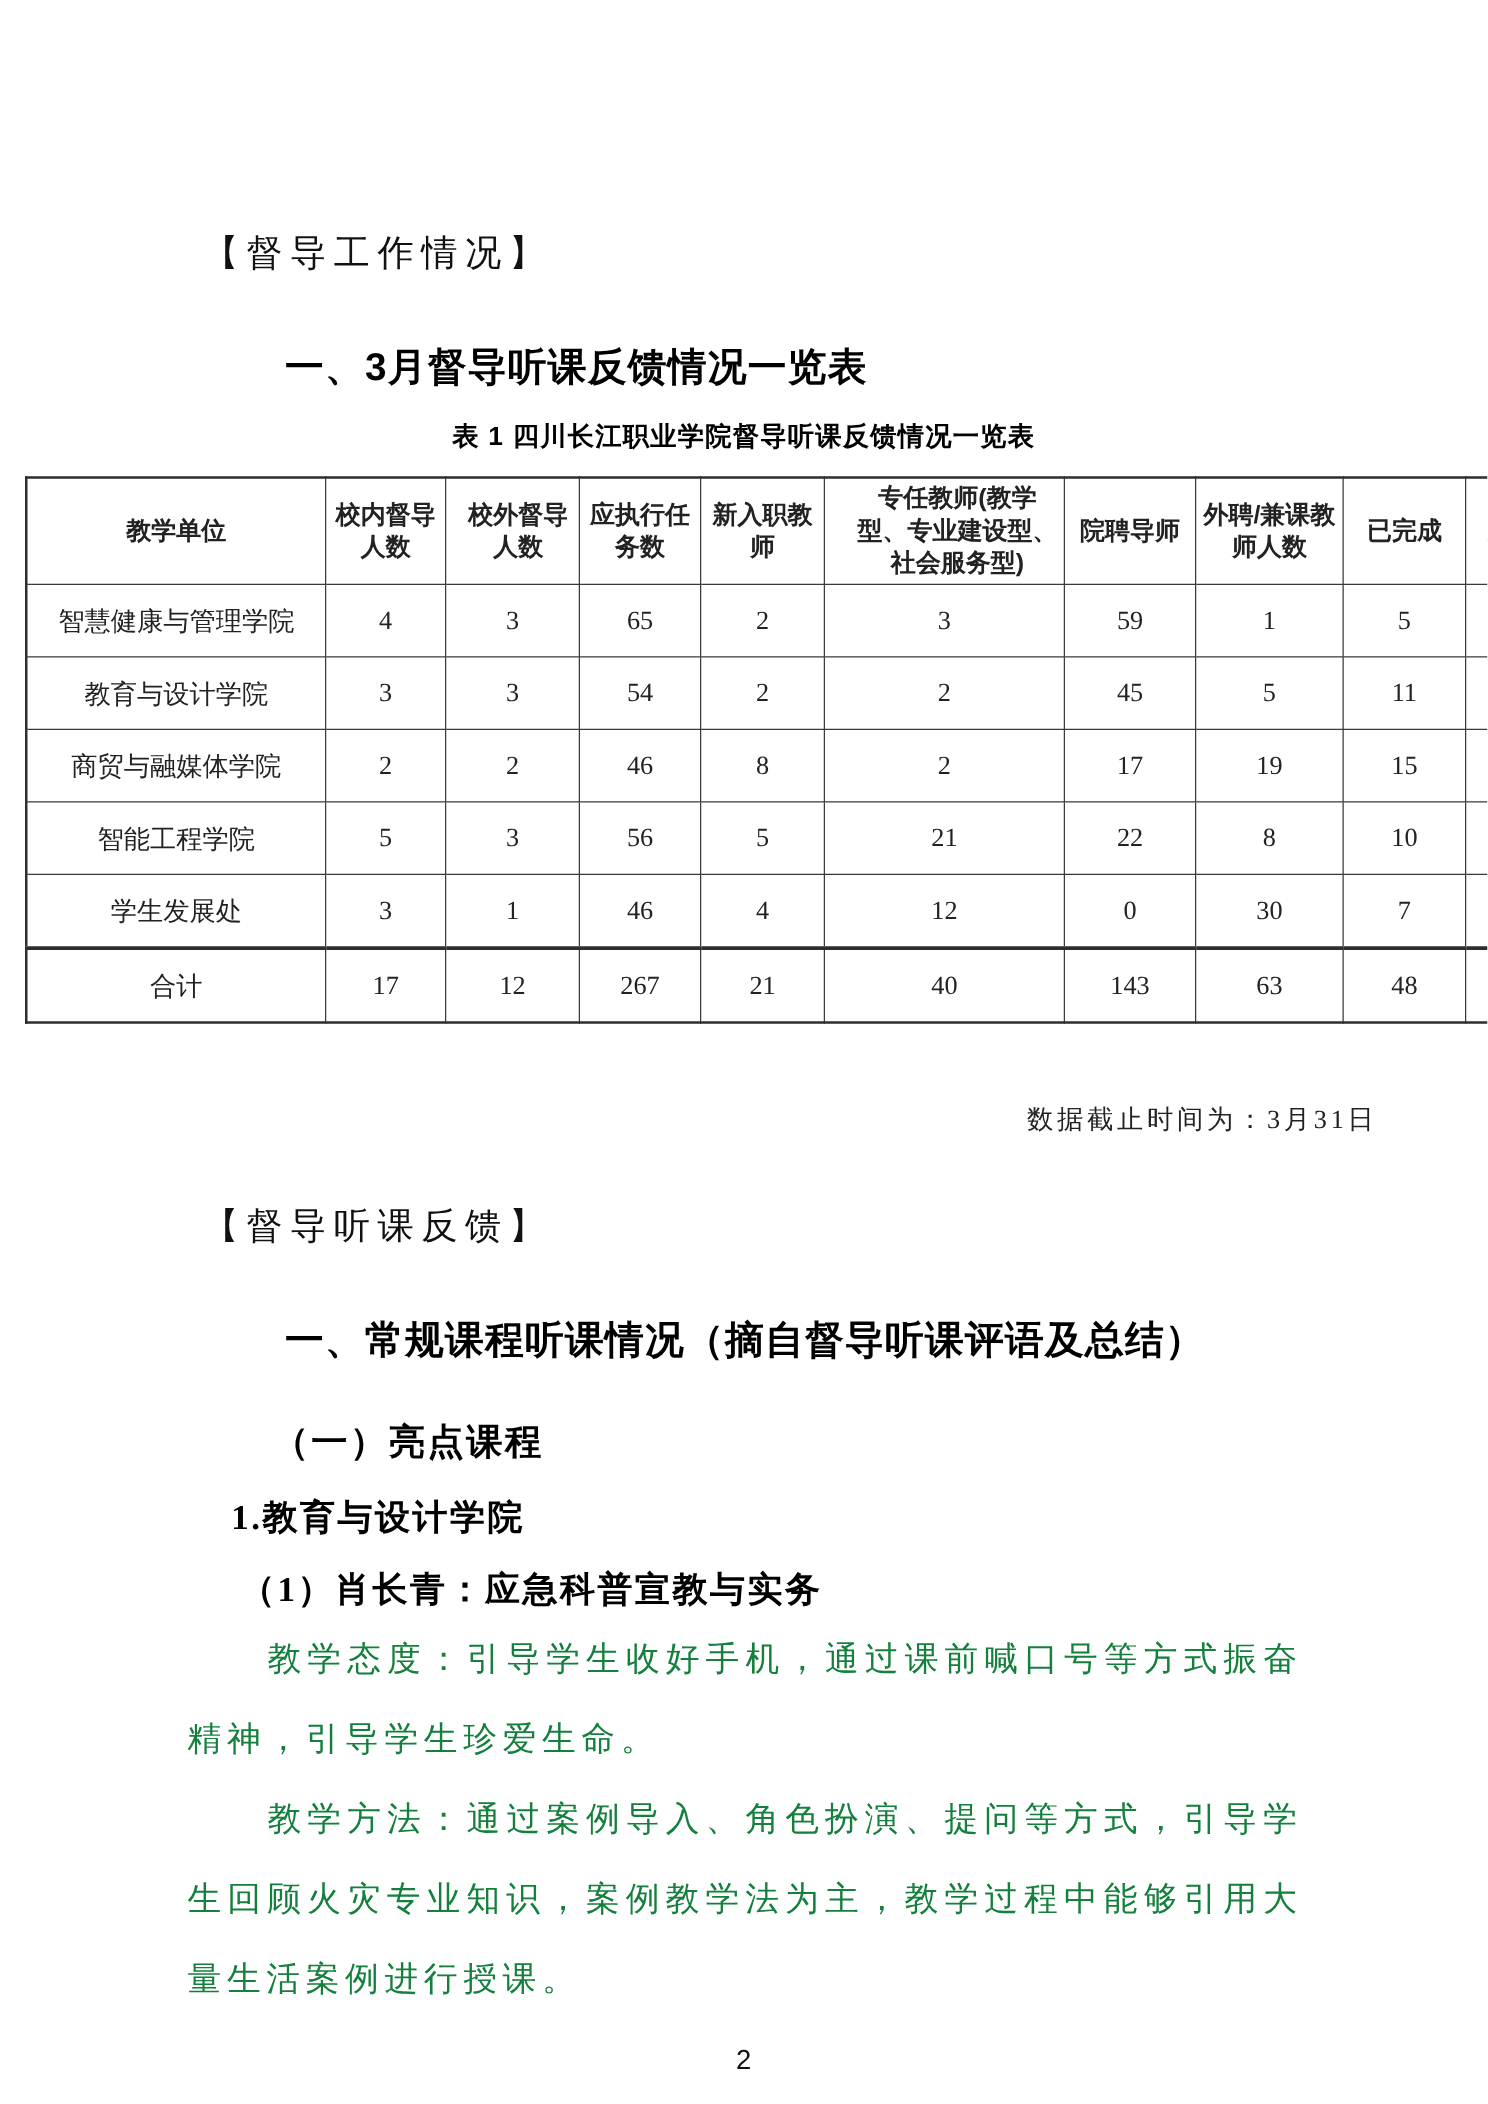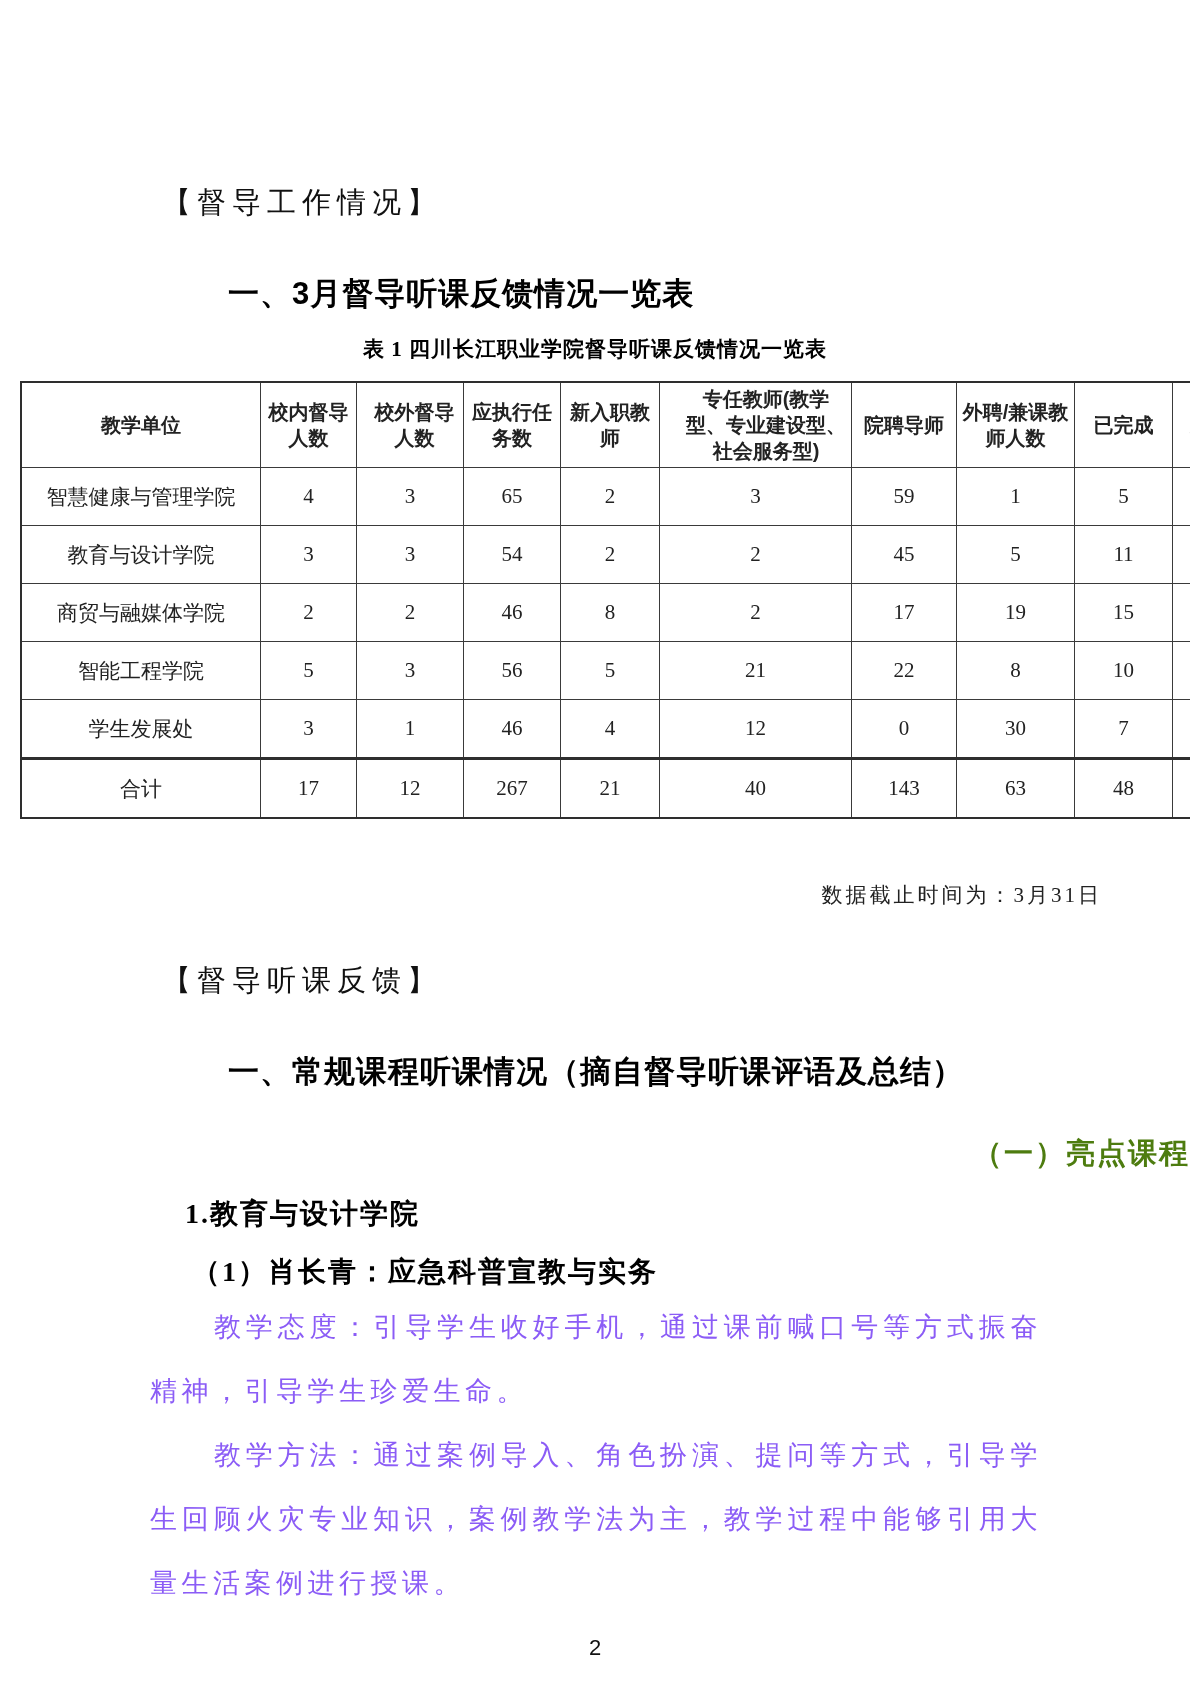--- a/index.html
+++ b/index.html
@@ -25,21 +25,21 @@
     font-weight:bold;
     font-family:"Liberation Sans", sans-serif;
     letter-spacing:1px;
     color:#000;
   }
   .table-caption {
     margin:20px 0 0 0;
     text-align:center;
     font-size:21px;
     font-weight:bold;
-    font-family:Liberation Serif, serif;
+    font-family:Liberation Sans, sans-serif;
     letter-spacing:1px;
     color:#000;
   }
   table.feedback-table {
     margin:18px 0 0 20px;
     width:1145px;
     border-collapse:collapse;
     table-layout:fixed;
     border:2px solid #2e2e2e;
   }
@@ -80,22 +80,21 @@
     font-size:21px;
     letter-spacing:3px;
     color:#222;
   }
   .sub-heading-1 {
     margin:41px 0 0 218px;
     font-size:29px;
     font-weight:bold;
     font-family:"DejaVu Serif", serif;
     letter-spacing:2px;
-    color:#4d7c0f;
-    text-align:right;
+    color:#000000;
   }
   .sub-heading-2 {
     margin:21px 0 0 185px;
     font-size:28px;
     font-weight:bold;
     font-family:"Liberation Serif", serif;
     letter-spacing:2px;
     color:#000;
   }
   .sub-heading-3 {
@@ -107,21 +106,21 @@
     color:#000;
   }
   p.body-para {
     width:892px;
     margin:4px 0 0 150px;
     font-size:27px;
     line-height:64px;
     letter-spacing:4.5px;
     text-indent:64px;
     text-align:justify;
-    color:#8b5cf6;
+    color:#15803d;
   }
   p.body-para + p.body-para { margin-top:0; }
   .page-number {
     margin-top:20px;
     text-align:center;
     font-size:22px;
     font-family:"Liberation Sans", sans-serif;
     color:#111;
   }
 </style>

